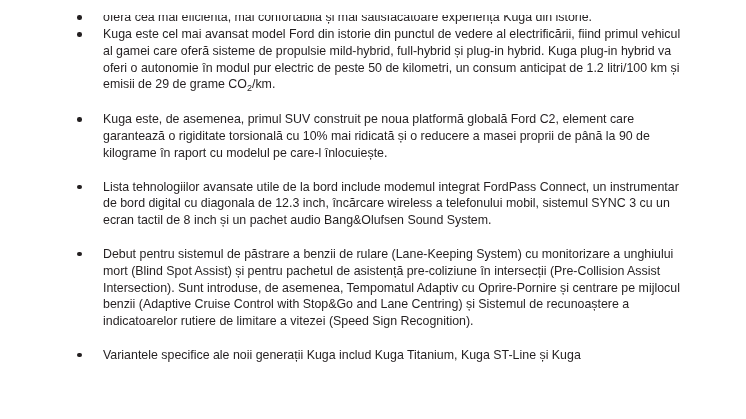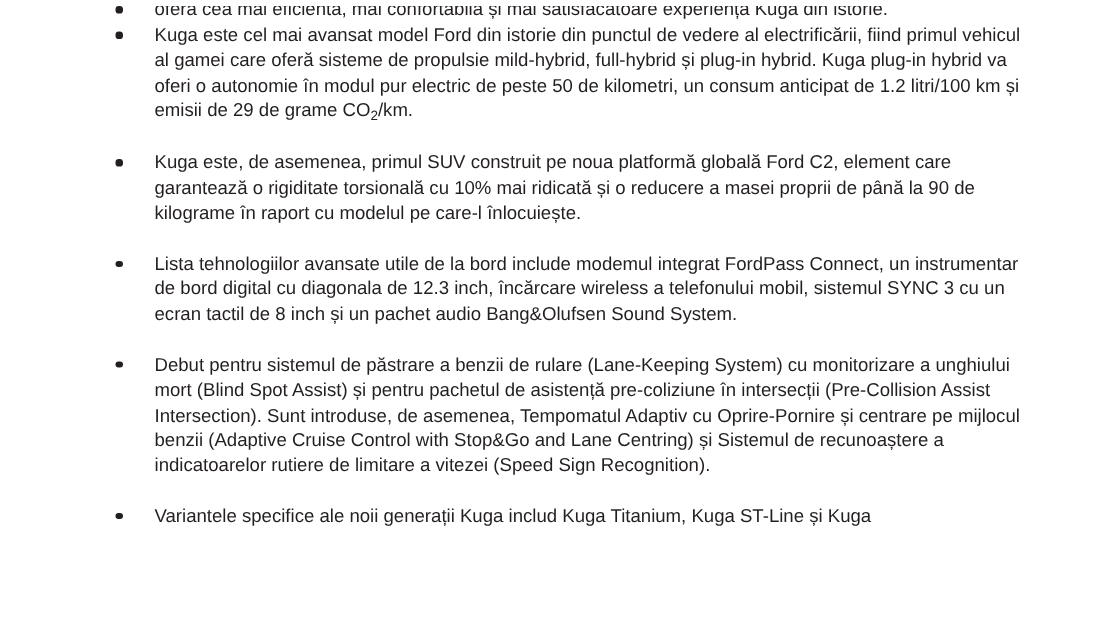--- a/index.html
+++ b/index.html
@@ -12,21 +12,21 @@
     background: #ffffff;
     font-family: "Liberation Sans", sans-serif;
     overflow: hidden;
   }
   .page {
     position: relative;
     width: 746px;
     height: 419px;
     background: #ffffff;
     box-sizing: border-box;
-    padding: 4px 62px 0 72px;
+    padding: 15px 62px 0 72px;
   }
   .bullet-list {
     list-style: none;
     margin: 0;
     padding: 0;
   }
   .bullet-item {
     position: relative;
     padding-left: 31px;
     margin-bottom: 17px;

